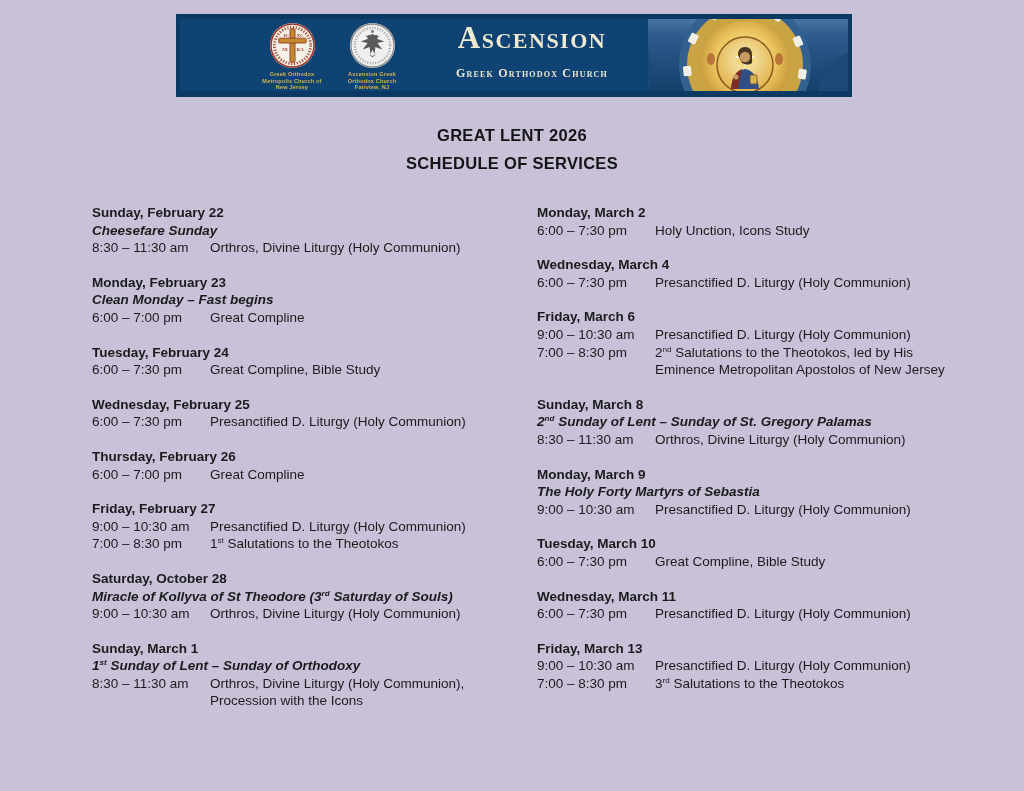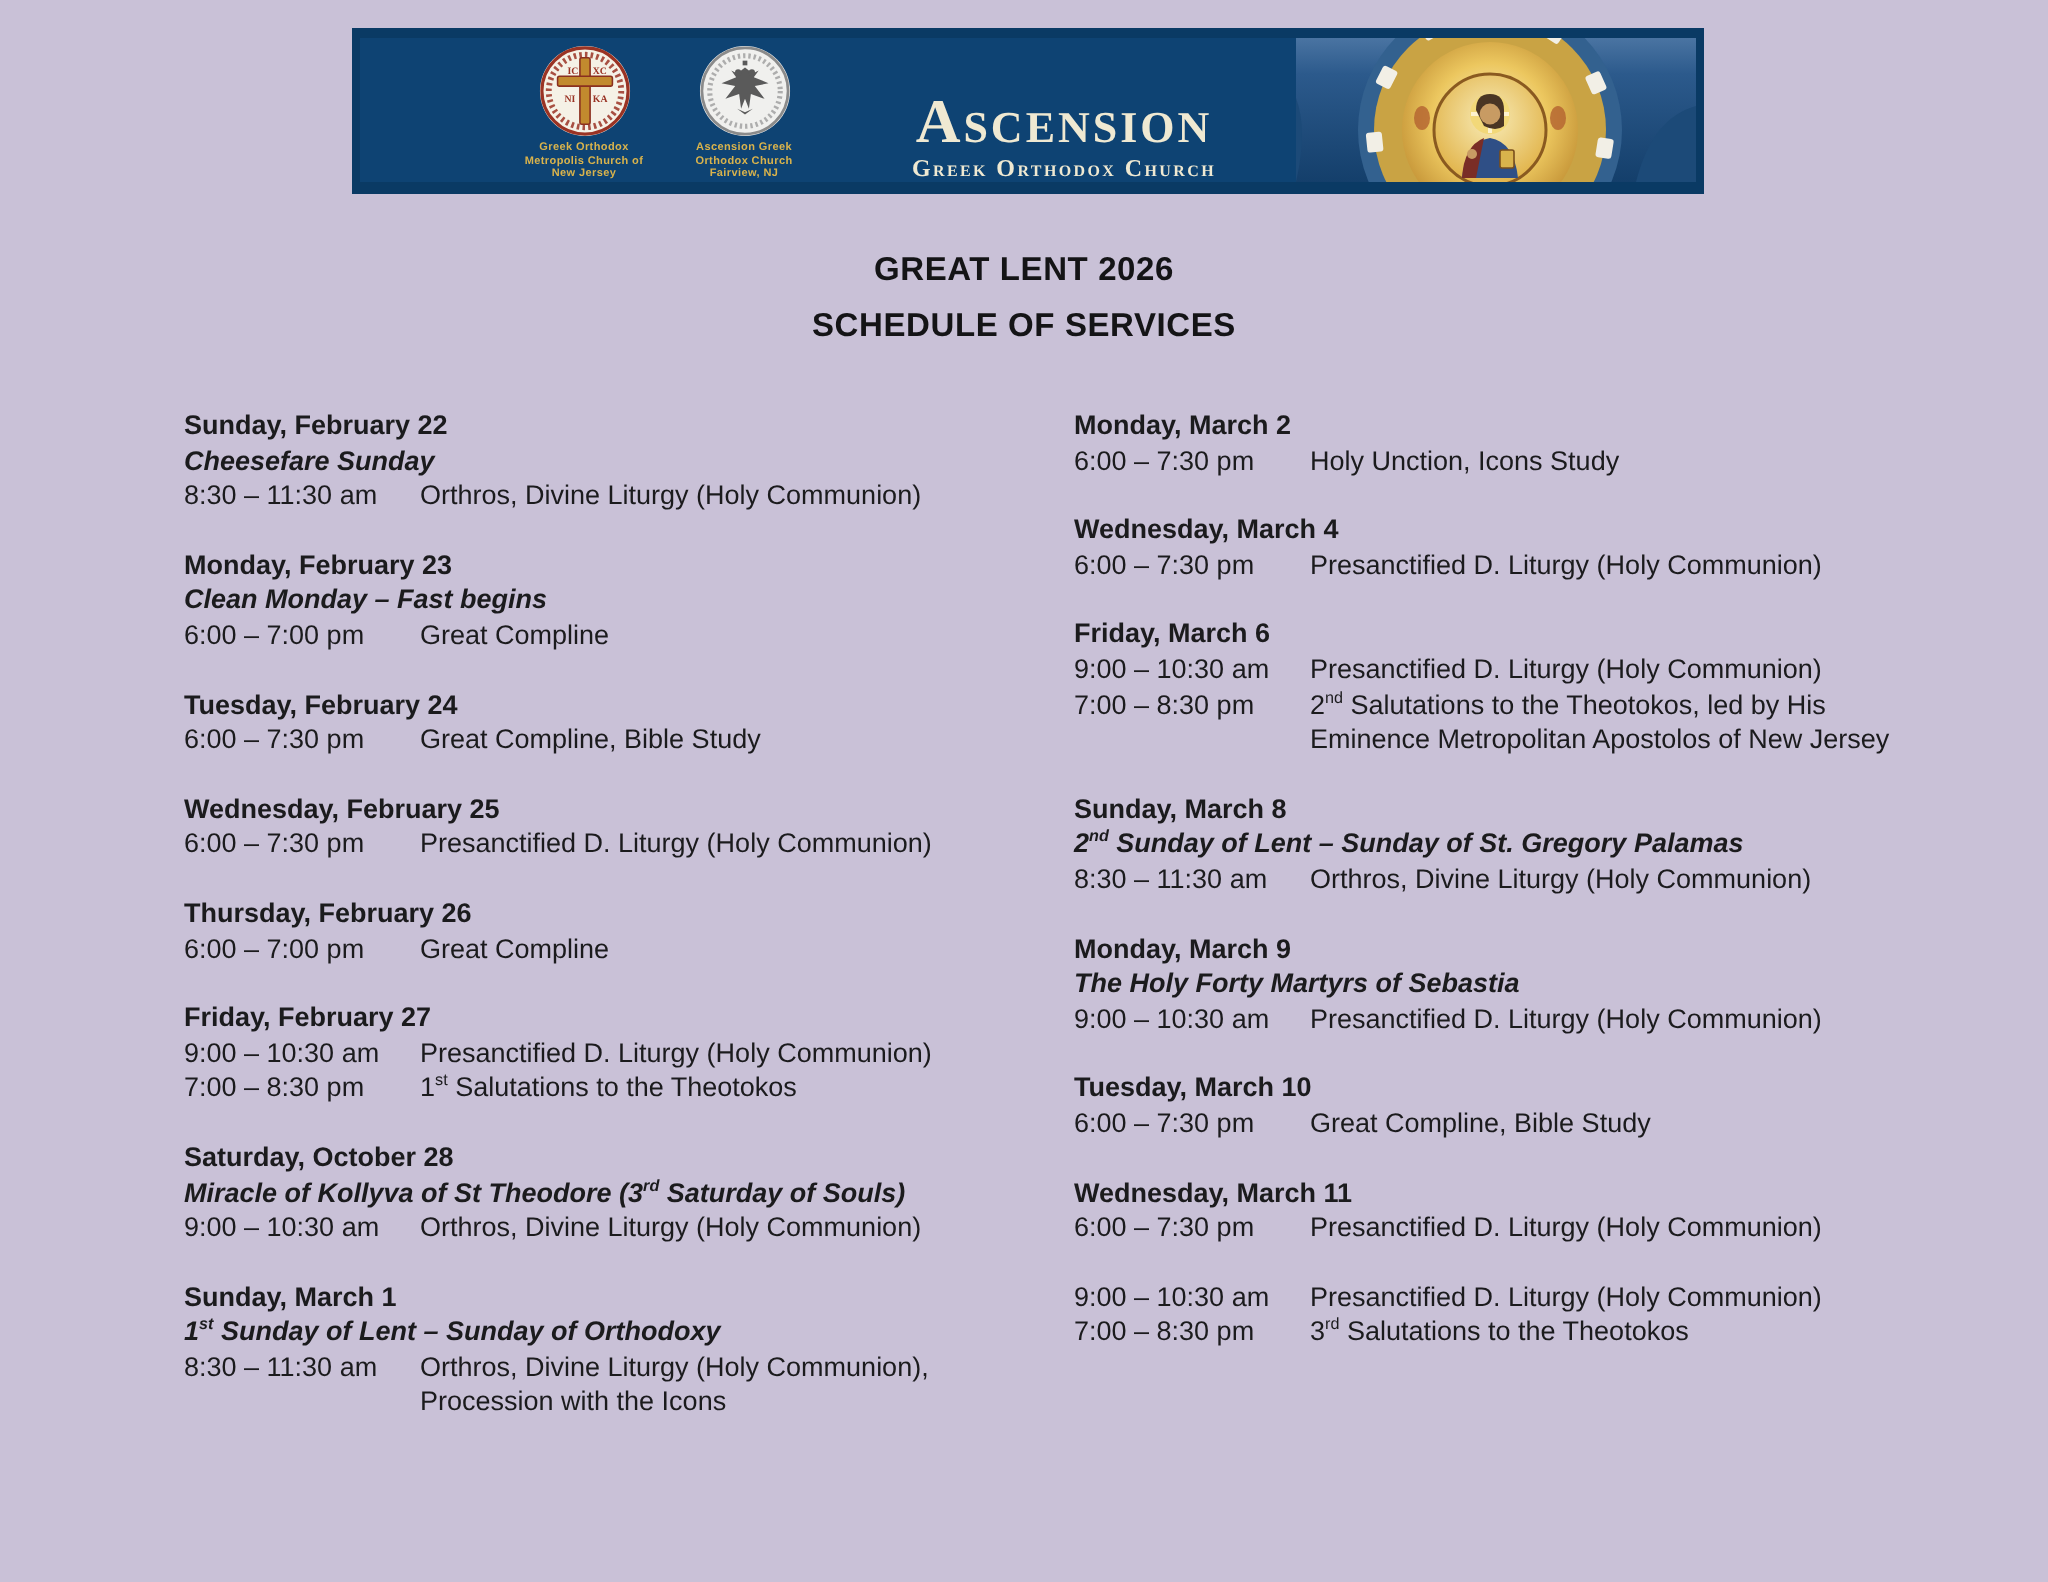--- a/index.html
+++ b/index.html
@@ -24,21 +24,21 @@
   }
   .logo-block.metropolis { left:66px; }
   .logo-block.parish { left:146px; }
   .logo-medallion { width:47px; height:47px; margin-top:3px; }
   .logo-caption {
     margin-top:2px; text-align:center; color:#d9b34c;
     font-size:5.5px; line-height:6.5px; font-weight:bold; letter-spacing:.2px;
   }
   .banner-center {
     position:absolute; left:238px; top:0; width:228px; height:88px;
-    display:flex; flex-direction:column; align-items:center; justify-content:flex-end;
+    display:flex; flex-direction:column; align-items:center; justify-content:space-between;
     text-align:center; color:#efe9d2;
     font-family:"Liberation Serif", serif;
     padding-top:4px;
   }
   .church-name {
     font-variant:small-caps; font-weight:bold; font-size:31px; line-height:30px; letter-spacing:1.5px;
   }
   .church-subtitle {
     font-variant:small-caps; font-weight:bold; font-size:12px; line-height:17px; letter-spacing:1.2px;
   }
@@ -295,20 +295,21 @@
         </div>
       </div>
       <div class="entry">
         <div class="entry-date">Wednesday, March 11</div>
         <div class="service-row">
           <div class="service-time">6:00 – 7:30 pm</div>
           <div class="service-desc"><span>Presanctified D. Liturgy (Holy Communion)</span></div>
         </div>
       </div>
       <div class="entry">
+        <div class="entry-date">Friday, March 13</div>
         <div class="service-row">
           <div class="service-time">9:00 – 10:30 am</div>
           <div class="service-desc"><span>Presanctified D. Liturgy (Holy Communion)</span></div>
         </div>
         <div class="service-row">
           <div class="service-time">7:00 – 8:30 pm</div>
           <div class="service-desc"><span>3</span><sup>rd</sup><span> Salutations to the Theotokos</span></div>
         </div>
       </div>
     </div>

